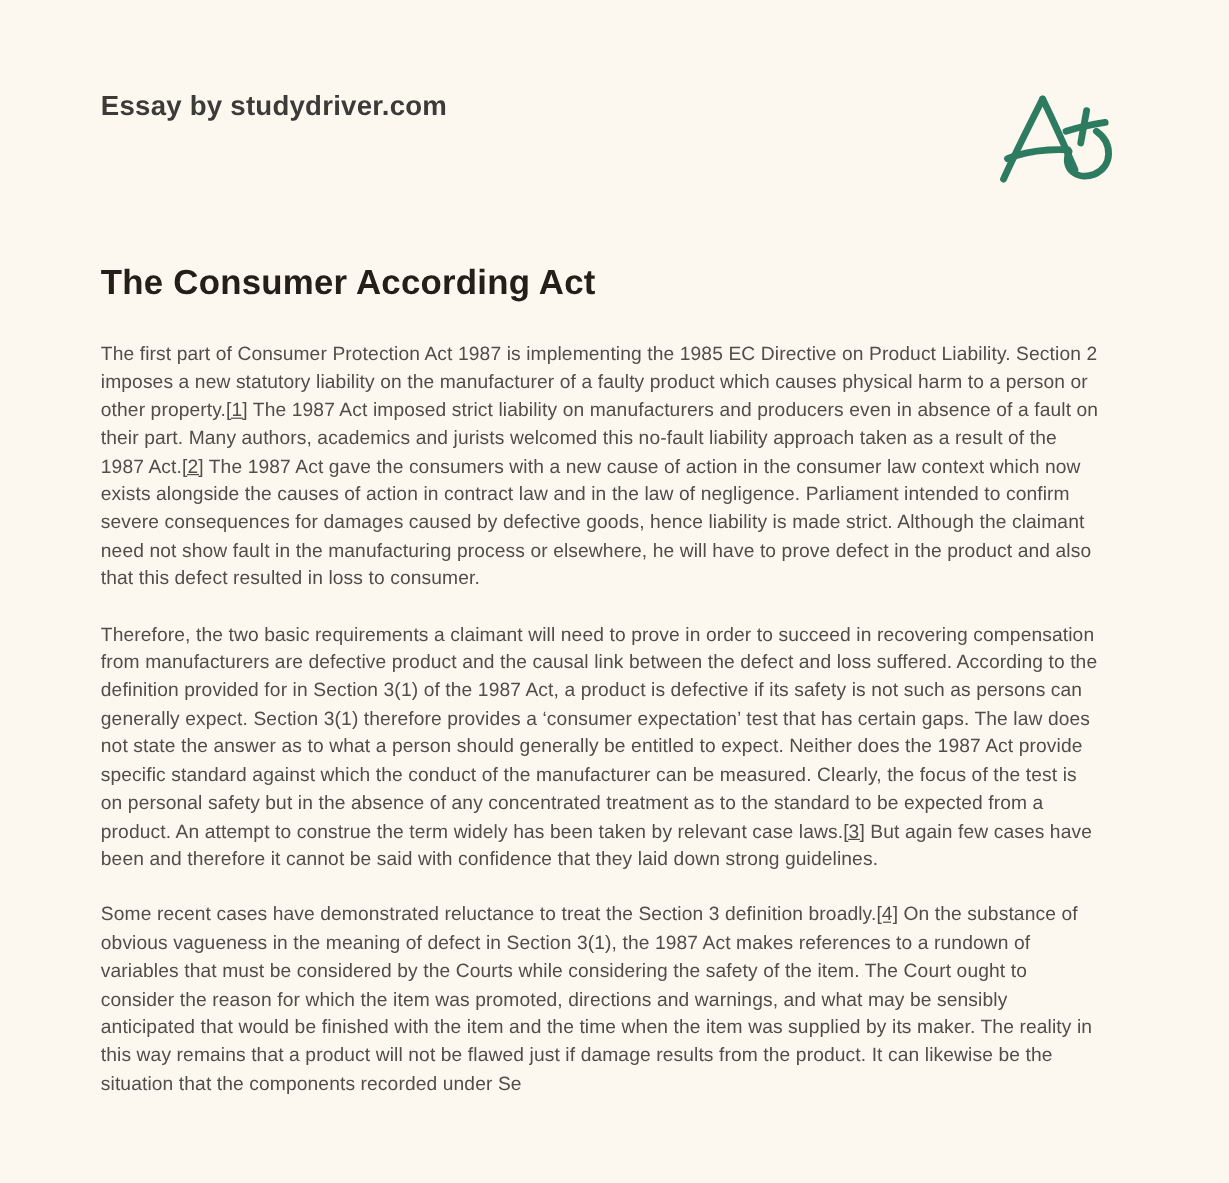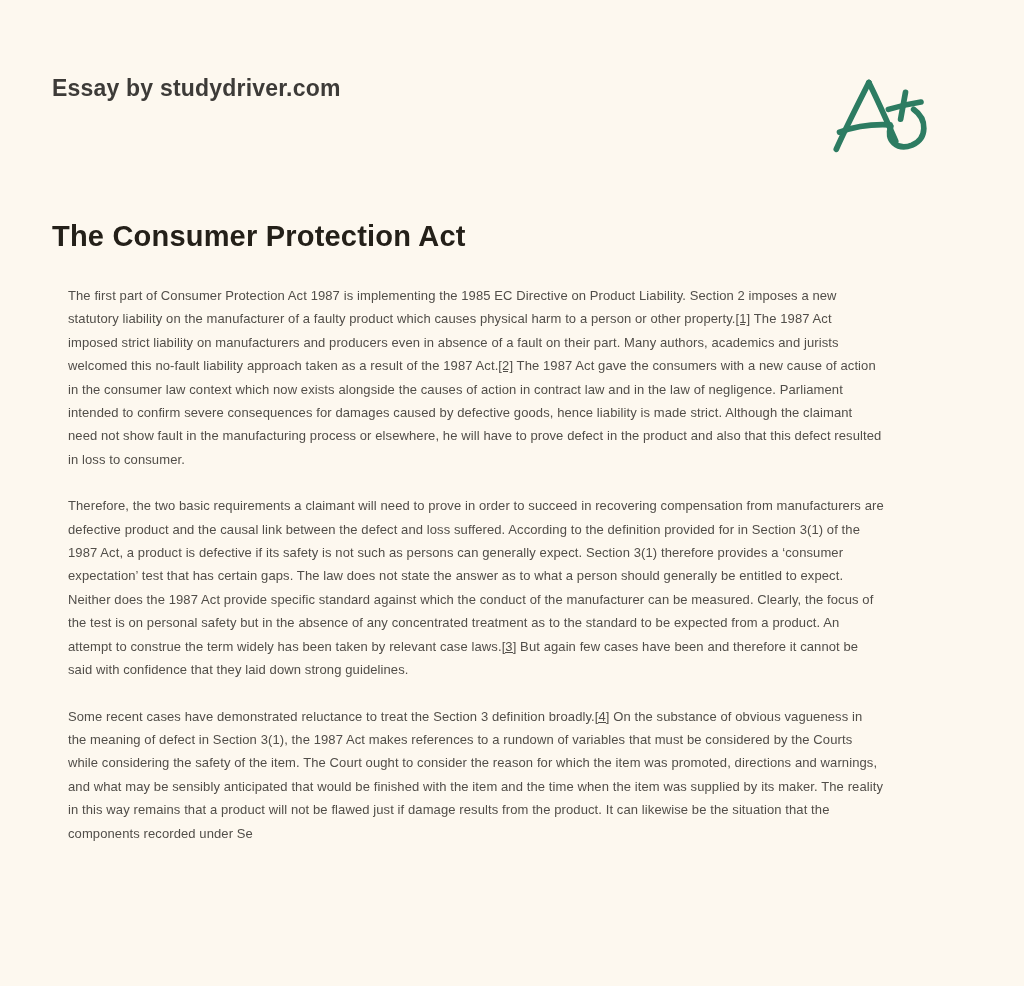--- a/index.html
+++ b/index.html
@@ -10,21 +10,21 @@
   }
   body {
     background: #fdf8ef;
     font-family: "Liberation Sans", "DejaVu Sans", sans-serif;
     color: #514e49;
   }
   .page {
     position: relative;
     width: 1024px;
     height: 986px;
-    padding: 74px 96px 0 52px;
+    padding: 74px 96px 0 84px;
   }
   .site-title {
     font-size: 23px;
     line-height: 28px;
     font-weight: 700;
     color: #3d3b38;
     letter-spacing: 0.2px;
   }
   .source-line {
     margin-top: 12px;
@@ -53,24 +53,24 @@
     line-height: 36px;
     font-weight: 700;
     color: #242019;
     letter-spacing: 0.2px;
   }
   .article-body {
     margin-top: 30px;
     width: 832px;
   }
   .article-body p {
-    font-size: 13px;
+    font-size: 16px;
     line-height: 23.4px;
     color: #514e49;
-    margin: 0 0 23px 16px;
+    margin: 0 0 23px 0;
     letter-spacing: 0.1px;
   }
   .ref {
     color: #514e49;
     text-decoration: underline;
     cursor: pointer;
   }
 </style>
 </head>
 <body>
@@ -87,21 +87,21 @@
           <path d="M24 86 C 45 78 66 76 86 77"></path>
           <path d="M105 37 C 103 48 101 59 99 70"></path>
           <path d="M84 58 C 97 54 111 51 124 49"></path>
           <path d="M115 58 C 132 70 132 94 113 102 C 95 109 80 96 87 79"></path>
         </g>
       </svg>
     </div>
   </header>
 
   <main>
-    <h2 class="article-title">The Consumer Protection Act</h2>
+    <h2 class="article-title">The Consumer According Act</h2>
     <div class="article-body">
         <p><span>The first part of Consumer Protection Act 1987 is implementing the 1985 EC Directive on Product Liability. Section 2 imposes a new statutory liability on the manufacturer of a faulty product which causes physical harm to a person or other property.</span><a href="#" class="ref">[1]</a><span> The 1987 Act imposed strict liability on manufacturers and producers even in absence of a fault on their part. Many authors, academics and jurists welcomed this no-fault liability approach taken as a result of the 1987 Act.</span><a href="#" class="ref">[2]</a><span> The 1987 Act gave the consumers with a new cause of action in the consumer law context which now exists alongside the causes of action in contract law and in the law of negligence. Parliament intended to confirm severe consequences for damages caused by defective goods, hence liability is made strict. Although the claimant need not show fault in the manufacturing process or elsewhere, he will have to prove defect in the product and also that this defect resulted in loss to consumer.</span></p>
         <p><span>Therefore, the two basic requirements a claimant will need to prove in order to succeed in recovering compensation from manufacturers are defective product and the causal link between the defect and loss suffered. According to the definition provided for in Section 3(1) of the 1987 Act, a product is defective if its safety is not such as persons can generally expect. Section 3(1) therefore provides a ‘consumer expectation’ test that has certain gaps. The law does not state the answer as to what a person should generally be entitled to expect. Neither does the 1987 Act provide specific standard against which the conduct of the manufacturer can be measured. Clearly, the focus of the test is on personal safety but in the absence of any concentrated treatment as to the standard to be expected from a product. An attempt to construe the term widely has been taken by relevant case laws.</span><a href="#" class="ref">[3]</a><span> But again few cases have been and therefore it cannot be said with confidence that they laid down strong guidelines.</span></p>
         <p><span>Some recent cases have demonstrated reluctance to treat the Section 3 definition broadly.</span><a href="#" class="ref">[4]</a><span> On the substance of obvious vagueness in the meaning of defect in Section 3(1), the 1987 Act makes references to a rundown of variables that must be considered by the Courts while considering the safety of the item. The Court ought to consider the reason for which the item was promoted, directions and warnings, and what may be sensibly anticipated that would be finished with the item and the time when the item was supplied by its maker. The reality in this way remains that a product will not be flawed just if damage results from the product. It can likewise be the situation that the components recorded under Se</span></p>
       </div>
   </main>
 
 </div>
 
 </body></html>

